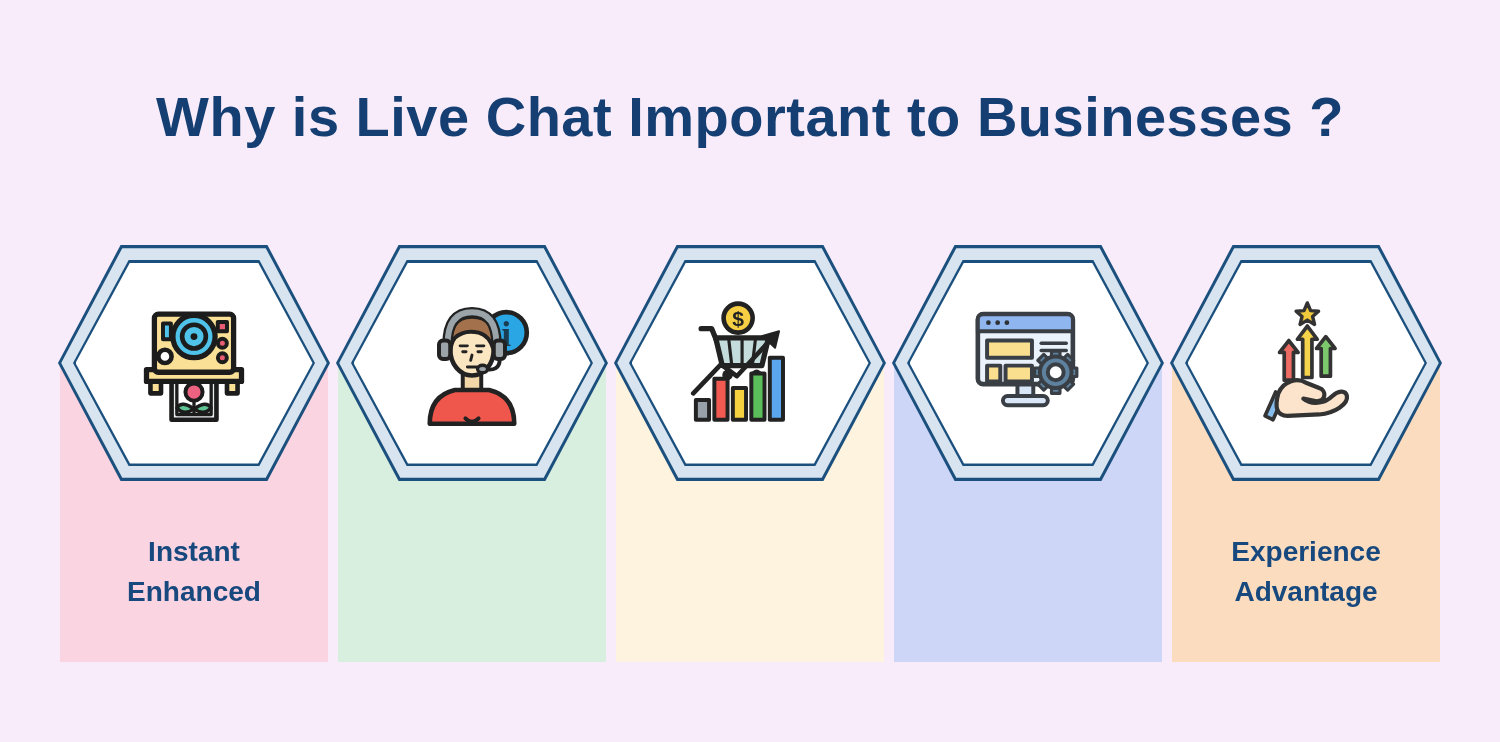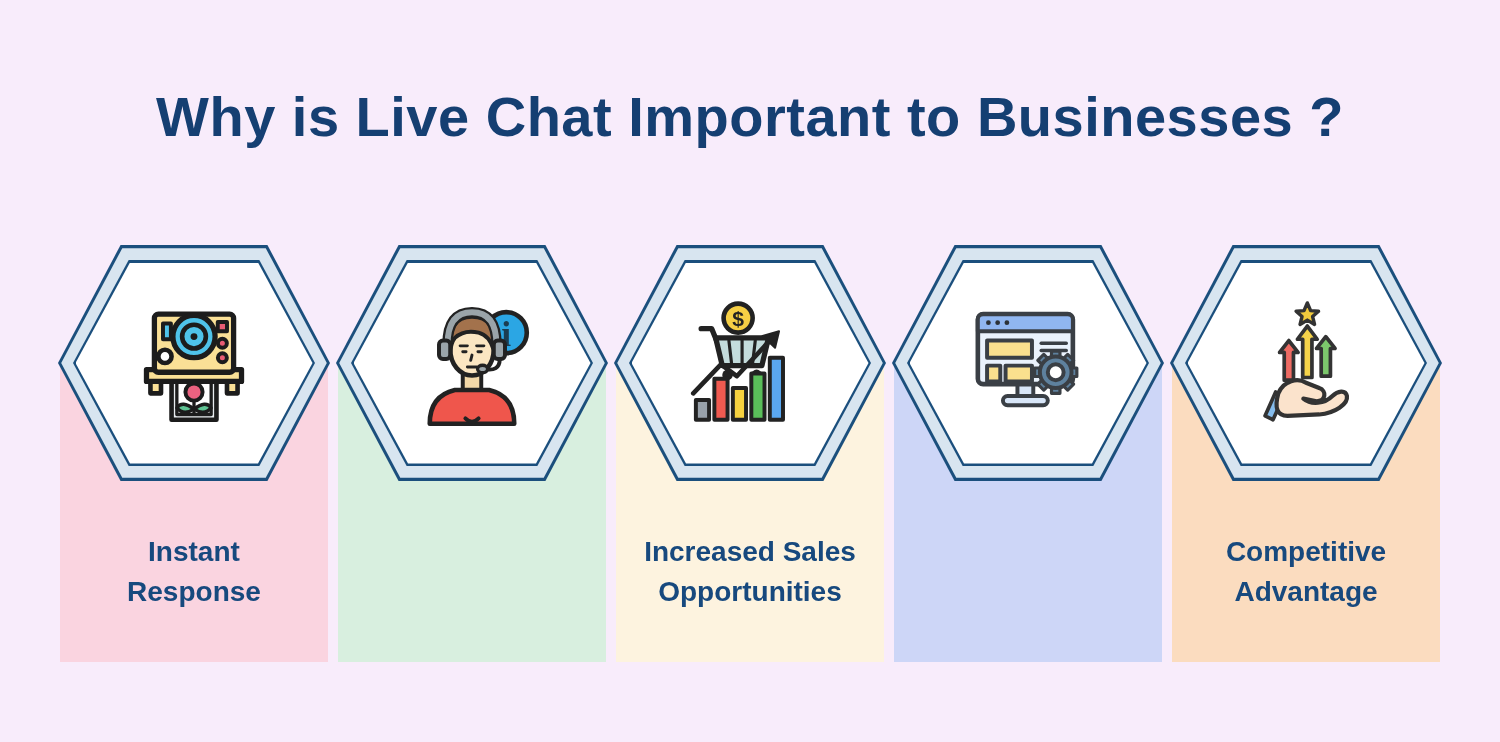--- a/index.html
+++ b/index.html
@@ -75,21 +75,21 @@
           <circle cx="50" cy="30" r="9" fill="none" stroke-width="3.5"></circle>
           <circle cx="50" cy="30" r="2.6" fill="#1c1c1c" stroke="none"></circle>
           <rect x="26.5" y="20" width="6" height="12" fill="#4fc3ea" stroke-width="3"></rect>
           <rect x="68" y="19" width="7" height="7" fill="#e95d74" stroke-width="3"></rect>
           <circle cx="71.5" cy="35" r="3.4" fill="#e95d74" stroke-width="3"></circle>
           <circle cx="71.5" cy="46" r="3.4" fill="#e95d74" stroke-width="3"></circle>
           <circle cx="28" cy="45" r="5" fill="#ffffff" stroke-width="3.5"></circle>
         </g>
       </svg>
       <div class="label">Instant
-Response</div>
+Enhanced</div>
     </div>
 
     <div class="column">
       <div class="card-bg" style="background-color: rgb(216, 239, 223);"></div>
       <div class="hex hex-l1">
         <div class="hex hex-l2"></div>
         <div class="hex hex-l3"></div>
         <div class="hex hex-l4"></div>
       </div>
       <svg class="icon" viewBox="0 0 100 100">
@@ -141,22 +141,20 @@
           <text x="41" y="22" text-anchor="middle" font-family="Liberation Sans, sans-serif" font-size="16" font-weight="bold" fill="#222222" stroke="none">$</text>
           <rect x="9" y="78" width="10" height="15" fill="#98a1aa" stroke-width="3"></rect>
           <rect x="23" y="62" width="10" height="31" fill="#f05a50" stroke-width="3"></rect>
           <rect x="37" y="69" width="10" height="24" fill="#f6d13f" stroke-width="3"></rect>
           <rect x="51" y="58" width="10" height="35" fill="#5abe5a" stroke-width="3"></rect>
           <rect x="65" y="46" width="10" height="47" fill="#5aa7f0" stroke-width="3"></rect>
           <path d="M7,73 L28,51 L40,60 L65,33" fill="none" stroke-width="3.5"></path>
           <path d="M72,26 L69,38.5 L59.5,29.5 Z" fill="#222222" stroke-width="1.5"></path>
         </g>
       </svg>
-      <div class="label">Increased Sales
-Opportunities</div>
     </div>
 
     <div class="column">
       <div class="card-bg" style="background-color: rgb(205, 214, 247);"></div>
       <div class="hex hex-l1">
         <div class="hex hex-l2"></div>
         <div class="hex hex-l3"></div>
         <div class="hex hex-l4"></div>
       </div>
       <svg class="icon" viewBox="0 0 100 100">
@@ -202,18 +200,18 @@
           <polygon points="51,4.5 53.5,10.3 59.5,10.8 55,14.8 56.5,20.8 51,17.5 45.5,20.8 47,14.8 42.5,10.8 48.5,10.3" fill="#f2cb3d" stroke-width="2.6"></polygon>
           <polygon points="37,33 44,42 40.5,42 40.5,63 33.5,63 33.5,42 30,42" fill="#ee6b63" stroke-width="2.8"></polygon>
           <polygon points="51,22 58.5,32 54.5,32 54.5,61 47.5,61 47.5,32 43.5,32" fill="#f5d34a" stroke-width="2.8"></polygon>
           <polygon points="65,30 72,39 68.5,39 68.5,60 61.5,60 61.5,39 58,39" fill="#7cc86c" stroke-width="2.8"></polygon>
           <polygon points="19,90 27,72 33,75.5 25,93" fill="#85bcec" stroke-width="2.8"></polygon>
           <path d="M29,73 C33,63 44,61 50,65 L60,69 C66,71 65,79 58,79 L48,77
                    C54,82 64,81 70,75 C74,71 80,70 81,75 C82,81 72,88 60,89
                    L36,90 C28,90 26,84 29,73 Z" fill="#fbe3cc" stroke-width="3.2"></path>
         </g>
       </svg>
-      <div class="label">Competitive
+      <div class="label">Experience
 Advantage</div>
     </div>
 
   </div>
 </div>
 
 </body></html>

